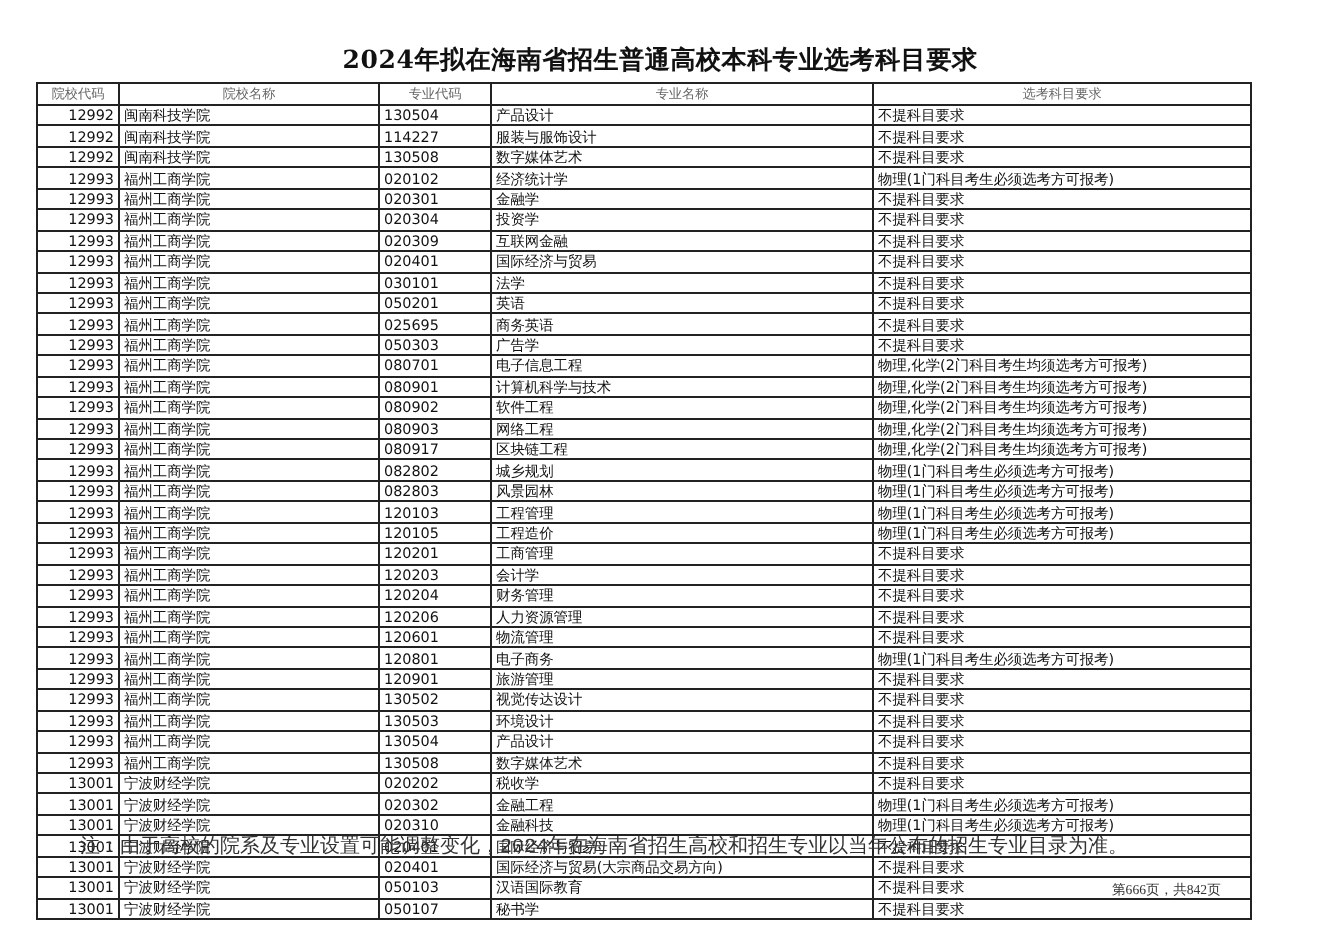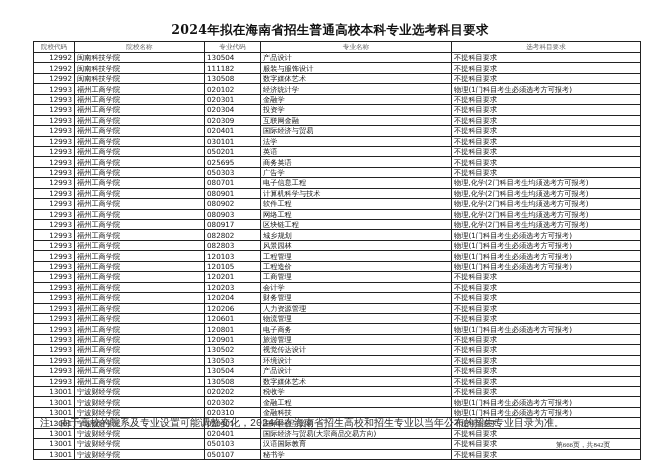--- a/index.html
+++ b/index.html
@@ -1,18 +1,18 @@
 <!DOCTYPE html>
 <html><head>
 <meta charset="utf-8">
 <style>
   html, body { margin: 0; padding: 0; background: #ffffff; }
   body { width: 660px; height: 466px; position: relative; overflow: hidden; font-family: "DejaVu Sans", sans-serif; color: #111; }
   .title { position: absolute; left: 0; top: 22px; width: 660px; text-align: center; font-family: "DejaVu Serif", serif; font-weight: bold; font-size: 12.5px; letter-spacing: 0.3px; }
-  table { position: absolute; left: 33px; top: 41px; border-collapse: collapse; table-layout: fixed; width: 607px; padding-left: 40px; }
+  table { position: absolute; left: 18px; top: 41px; border-collapse: collapse; table-layout: fixed; width: 607px; padding-left: 40px; }
   td, th { border: 1px solid #222; height: 9.45px; padding: 0 2px; font-size: 7.2px; line-height: 9px; white-space: nowrap; overflow: hidden; text-align: left; font-weight: normal; }
   th { color: #666; text-align: center; font-family: "DejaVu Serif", serif; font-size: 6.6px; height: 10px; }
   td.code { text-align: right; }
   table { border: 1.5px solid #111; }
   .note { position: absolute; left: 40px; top: 416px; font-size: 10px; color: #333; font-family: Liberation Mono, monospace; }
   .pageno { position: absolute; left: 556px; top: 440px; font-size: 6.8px; color: #333; font-family: Liberation Serif, serif; }
 </style>
 </head>
 <body>
 
@@ -39,21 +39,21 @@
       <tr>
         <td class="code">12992</td>
         <td>闽南科技学院</td>
         <td>130504</td>
         <td>产品设计</td>
         <td>不提科目要求</td>
       </tr>
       <tr>
         <td class="code">12992</td>
         <td>闽南科技学院</td>
-        <td>111182</td>
+        <td>114227</td>
         <td>服装与服饰设计</td>
         <td>不提科目要求</td>
       </tr>
       <tr>
         <td class="code">12992</td>
         <td>闽南科技学院</td>
         <td>130508</td>
         <td>数字媒体艺术</td>
         <td>不提科目要求</td>
       </tr>

